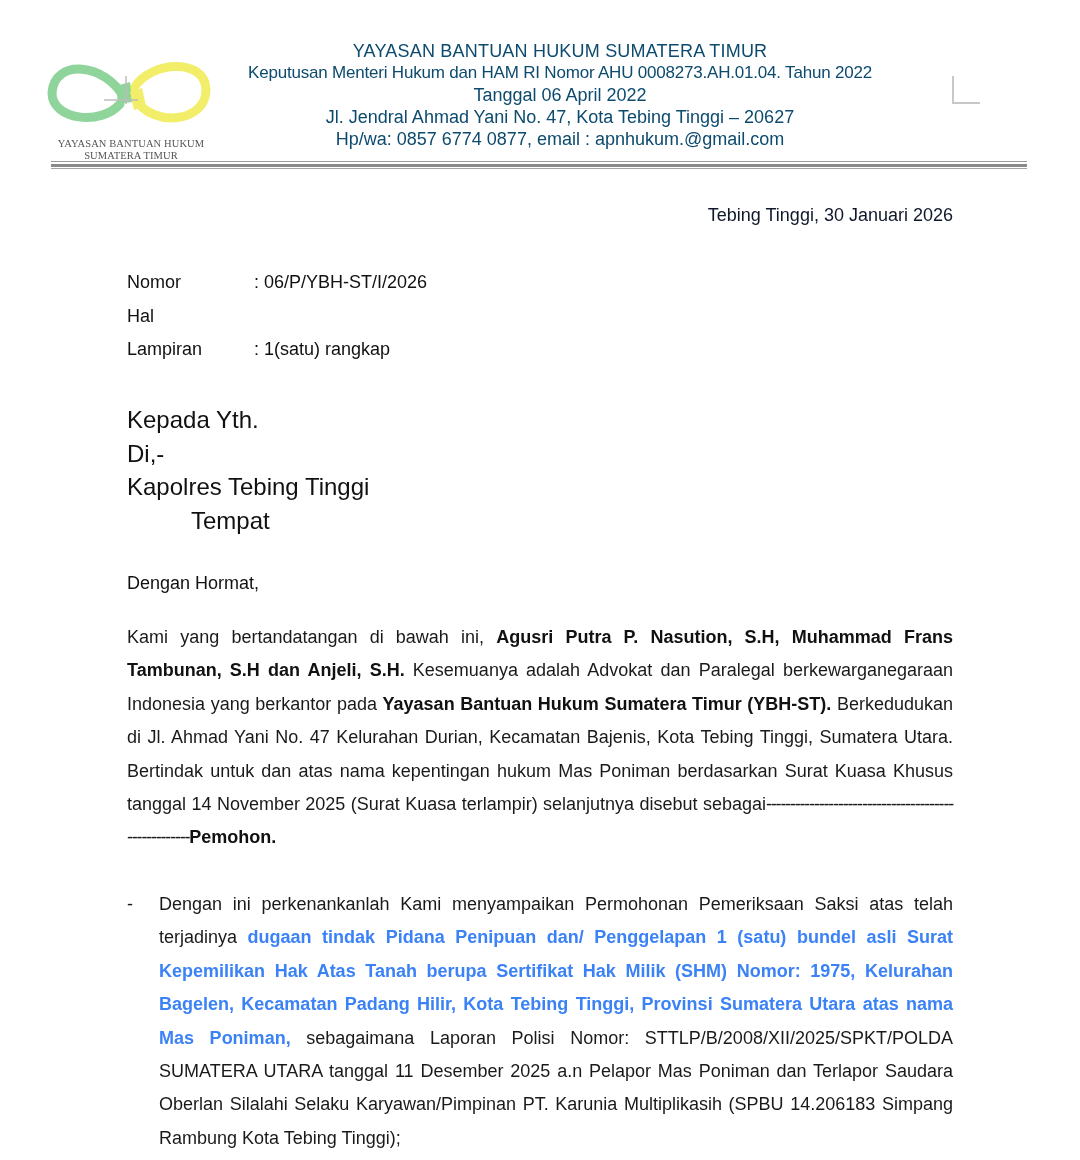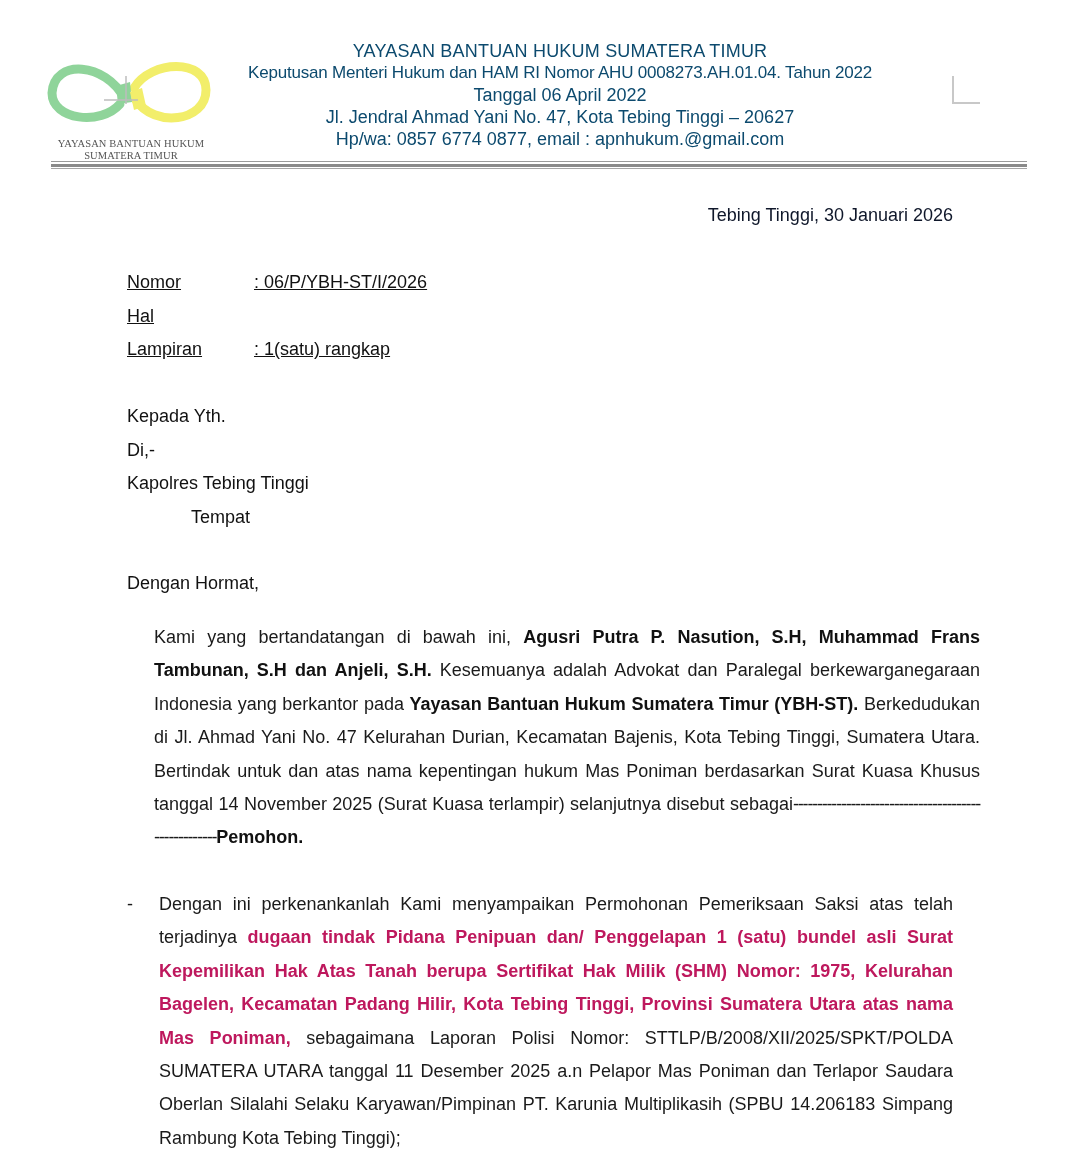--- a/index.html
+++ b/index.html
@@ -19,39 +19,39 @@
   .corner-mark { position: absolute; left: 952px; top: 76px; width: 26px; height: 26px;
                  border-left: 2px solid #c8c8c8; border-bottom: 2px solid #c8c8c8; }
   .rule { position: absolute; left: 51px; width: 976px; }
   .rule-a { top: 161px; height: 1px; background: #9a9a9a; }
   .rule-b { top: 164px; height: 3px; background: #8a8a8a; }
   .rule-c { top: 168px; height: 1px; background: #a5a5a5; }
 
   .date-line { position: absolute; right: 127px; top: 205px; font-size: 18px; color: #0f172a; }
 
   .meta { position: absolute; left: 127px; top: 272px; }
-  .meta-row { height: 33.5px; font-size: 18px; display: flex; text-decoration: underline; }
+  .meta-row { height: 33.5px; font-size: 18px; display: flex; }
   .meta-label { width: 127px; }
   .meta-value { }
 
-  .recipient { position: absolute; left: 127px; top: 406px; font-size: 18px; }
+  .recipient { position: absolute; left: 127px; top: 406px; font-size: 24px; }
   .recipient div { height: 33.5px; }
   .recipient .indent { padding-left: 64px; }
 
   .greeting { position: absolute; left: 127px; top: 573px; font-size: 18px; }
 
   .body-para { position: absolute; left: 127px; top: 621px; width: 826px; font-size: 18px;
-               line-height: 33.4px; text-align: justify; color: #1a1a1a; margin-left: 27px; }
+               line-height: 33.4px; text-align: justify; color: #1a1a1a; }
   .body-para b { font-weight: bold; color: #111; }
 
   .list-item { position: absolute; left: 127px; top: 888px; width: 826px; font-size: 18px;
                line-height: 33.4px; color: #1a1a1a; }
   .list-item .bullet { position: absolute; left: 0; top: 0; width: 20px; }
   .list-item .item-text { margin-left: 32px; text-align: justify; }
-  .list-item b { font-weight: bold; color: #be185d; }
+  .list-item b { font-weight: bold; color: #3b82f6; }
   .dashes { letter-spacing: -1.2px; }
 </style>
 </head>
 <body>
 
 <div class="letterhead">
   <div class="logo">
     <svg width="170" height="70" viewBox="0 0 170 70">
       <path d="M78 40 C 60 5, 8 0, 6 35 C 6 62, 55 68, 74 46" fill="none" stroke="#8fd49a" stroke-width="9" stroke-linecap="round"></path>
       <path d="M88 30 C 105 2, 160 0, 160 32 C 160 64, 108 70, 90 42" fill="none" stroke="#f2ee6a" stroke-width="9" stroke-linecap="round"></path>

